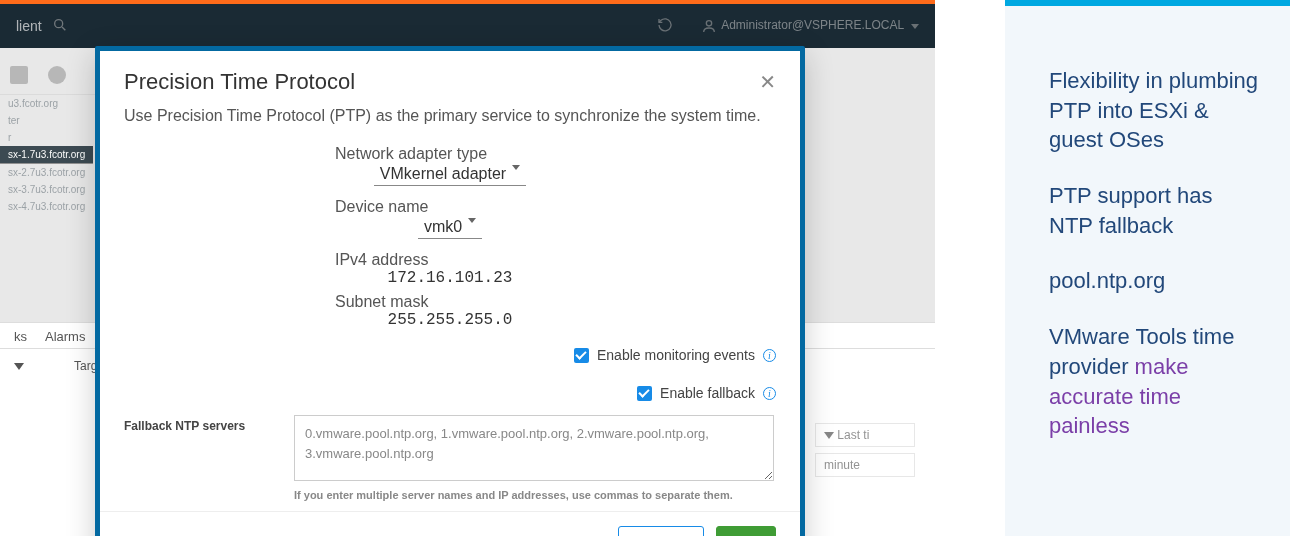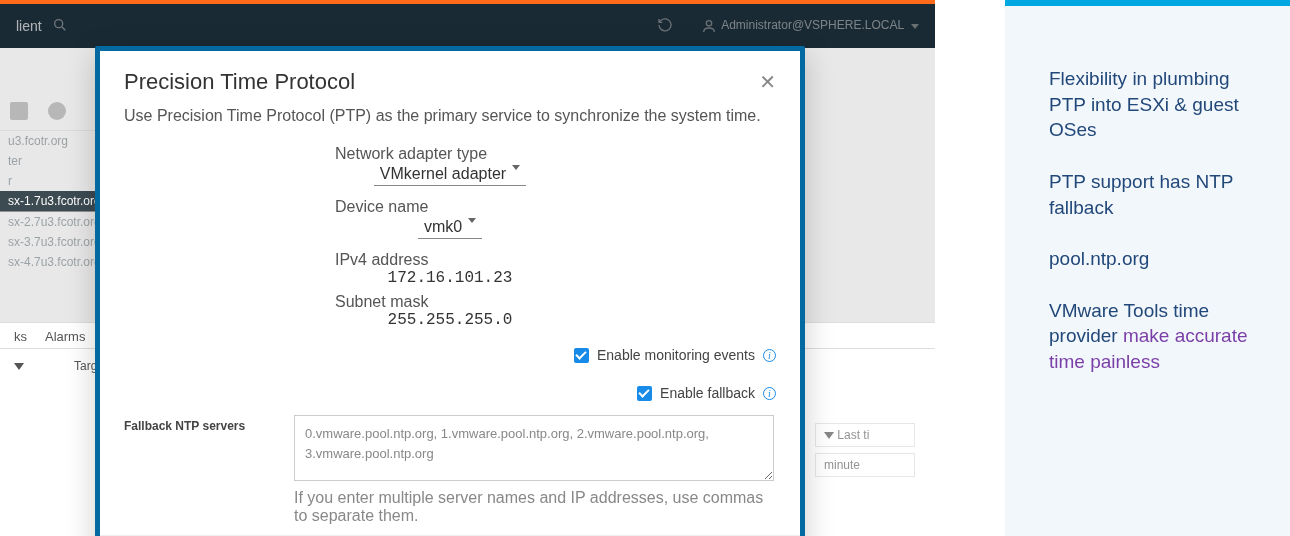--- a/index.html
+++ b/index.html
@@ -11,21 +11,21 @@
 
 .topbar { height: 48px; background: #1a2a34; color: #ccc; display: flex; align-items: center; padding: 0 16px; border-top: 4px solid #ff6b1a; }
 .topbar .brand { font-size: 14px; color: #eee; opacity: 0.7; }
 .topbar .search-ic { margin-left: 10px; opacity: 0.6; }
 .topbar .right { margin-left: auto; display: flex; align-items: center; gap: 28px; opacity: 0.55; font-size: 12px; }
 
 
 .backdrop { position: absolute; left:0; top:48px; right:0; bottom:0; background: rgba(230,230,230,0.75); }
 
 
-.sidebar { width: 150px; padding-top: 18px; font-size: 12px; color: #5c6870; margin-top: 36px; }
+.sidebar { width: 150px; padding-top: 18px; font-size: 10px; color: #5c6870; }
 .sidebar .ico-row { display:flex; gap:20px; padding: 0 10px 10px 10px; border-bottom: 1px solid #d0d0d0; opacity:0.5;}
 .sidebar .ico { width: 18px; height: 18px; background: #888; border-radius: 2px; display:inline-block;}
 .sidebar .item { padding: 3px 8px; opacity: 0.55; white-space: nowrap; overflow: hidden; text-overflow: ellipsis; }
 .sidebar .item.sel { background: #2a3a42; color: #fff; opacity: 0.9; }
 
 
 .bottom-strip { position: absolute; bottom: 0; left: 0; right: 0; height: 90px; background: #fff; border-top: 1px solid #ddd;}
 .bottom-tabs { display:flex; gap:18px; padding: 6px 14px 0; font-size: 13px; color: #555; border-bottom:1px solid #ddd;}
 .bottom-tabs span { padding-bottom:4px;}
 .bottom-row { display:flex; gap:50px; padding: 10px 14px; font-size:12px; color:#555;}
@@ -50,30 +50,30 @@
 .sel { display:inline-flex; align-items:flex-start; gap:6px; padding: 2px 6px; border-bottom: 1px solid #888; color: #333; cursor:pointer; }
 .chev { width:0; height:0; border-left:4px solid transparent; border-right:4px solid transparent; border-top:5px solid #666; display:inline-block;}
 .chk-row { display:flex; align-items:center; gap:8px; padding: 12px 0 4px; font-size: 14px; color: #444; justify-content: flex-end; }
 .chk { width: 15px; height: 15px; background: #178be7; border-radius: 2px; position: relative; display:inline-block; }
 .chk::after { content: ""; position: absolute; left: 4px; top: 1px; width: 4px; height: 8px; border: solid #fff; border-width: 0 2px 2px 0; transform: rotate(45deg); }
 .info-ic { width: 13px; height: 13px; border: 1px solid #178be7; border-radius: 50%; color: #178be7; font-size: 10px; display:inline-flex; align-items:center; justify-content:center; font-family: serif; font-style: italic;}
 
 .fallback-block { display:flex; padding: 10px 0 4px; }
 .fallback-block .flbl { width: 170px; font-size: 12px; font-weight: 600; color: #444; padding-top: 4px;}
 .fallback-block textarea { width: 480px; height: 66px; padding: 8px 10px; font-size: 13px; color: #888; border: 1px solid #ccc; resize: both; font-family: inherit; line-height: 1.5;}
-.hint { font-size: 16px; color: #888; padding-left: 170px; margin-top: 4px; }
+.hint { font-size: 11px; color: #888; padding-left: 170px; margin-top: 4px;  font-weight: bold;}
 
 .modal-foot { display: flex; justify-content: flex-end; gap: 12px; padding: 14px 24px 18px; border-top: 1px solid #eee; }
 .btn { padding: 7px 16px; font-size: 12px; letter-spacing: 0.5px; border-radius: 3px; cursor: pointer; }
 .btn-cancel { background: #fff; border: 1px solid #178be7; color: #178be7; }
 .btn-ok { background: #3f9c35; border: 1px solid #3f9c35; color: #fff; padding: 7px 20px;}
 
 
 .right-panel { position: absolute; left: 1005px; top: 0; width: 285px; height: 536px; background: #f2f7fb; border-top: 6px solid #00a8e1; padding: 60px 30px 20px 44px; }
-.right-panel p { font-size: 19px; line-height: 1.35; margin-bottom: 26px; color: #22487a; }
+.right-panel p { font-size: 22px; line-height: 1.35; margin-bottom: 26px; color: #22487a; }
 .right-panel .purple { color: #7b3fa8; }
 
 svg.ic { width:16px; height:16px; }
 </style>
 </head>
 <body>
 
 <div class="left-panel">
   <div class="topbar">
     <span class="brand">lient</span>

